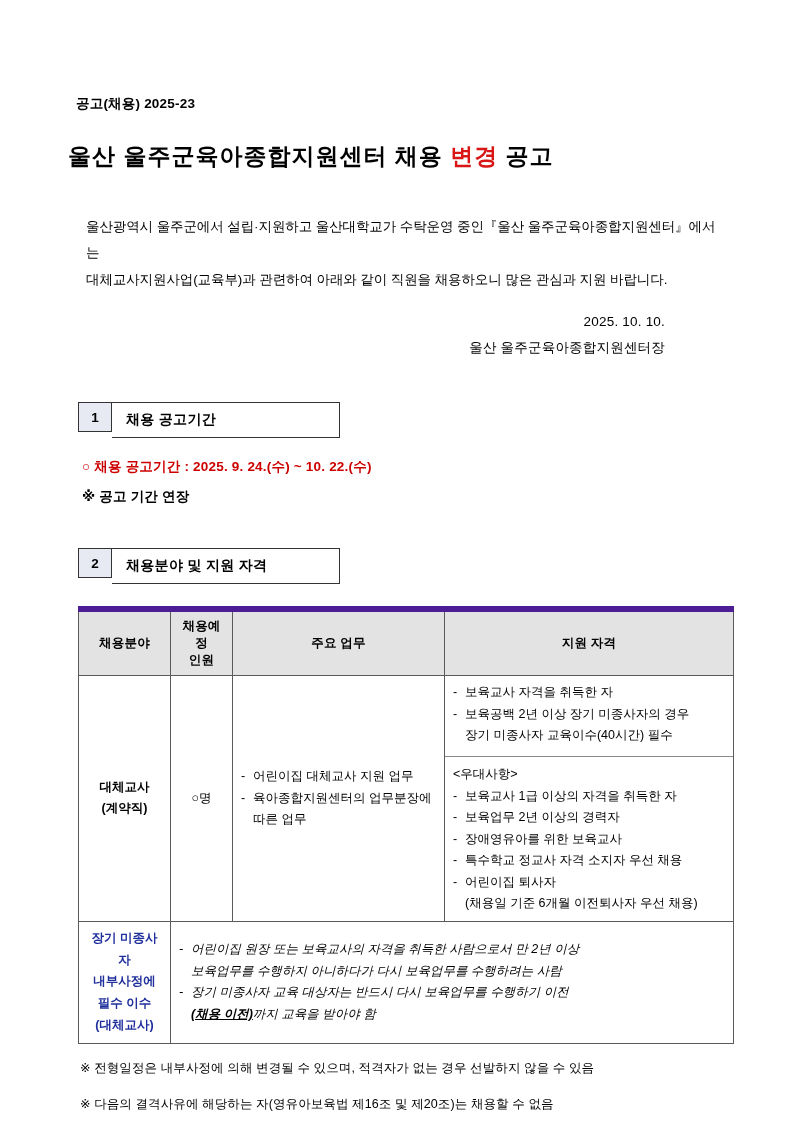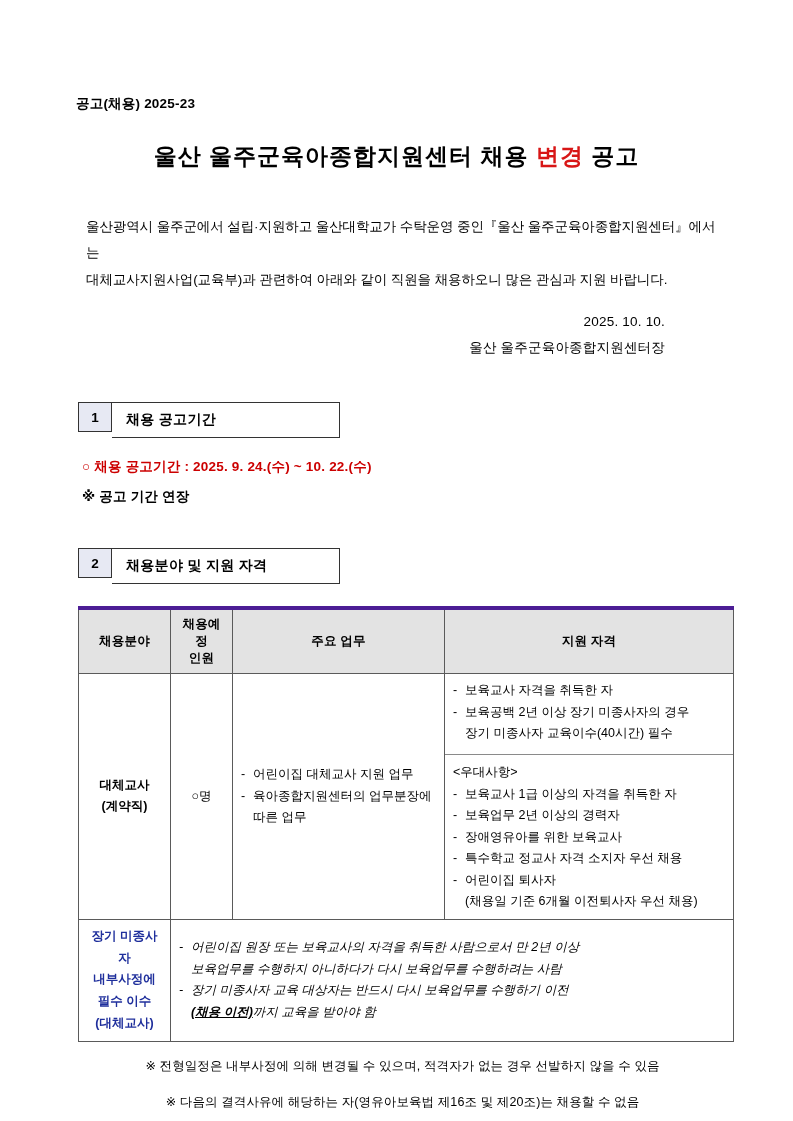--- a/index.html
+++ b/index.html
@@ -22,21 +22,21 @@
   }
 
   .doc-no {
     font-size: 13.5px;
     font-weight: bold;
     letter-spacing: 0.2px;
     margin: 0 0 28px 8px;
   }
 
   .doc-title {
-    text-align: center;
+    text-align: left;
     font-size: 23px;
     font-weight: bold;
     letter-spacing: 1px;
     margin: 0 0 42px 0;
     white-space: nowrap;
   }
   .doc-title .accent {
     color: #d81616;
   }
 
@@ -115,21 +115,21 @@
     border: 1px solid #5a5a5a;
     vertical-align: middle;
     padding: 6px 8px;
     font-size: 12.5px;
   }
   table.main-table thead th {
     background: #e3e3e3;
     font-weight: bold;
     text-align: center;
     height: 38px;
-    border-top: 4px solid #4c1d95;
+    border-top: 6px solid #4c1d95;
     letter-spacing: 0.2px;
   }
   .col-field { width: 92px; }
   .col-count { width: 62px; }
   .col-duty { width: 212px; }
   .col-qual { width: auto; }
 
   td.cell-center {
     text-align: center;
     font-weight: bold;
@@ -197,21 +197,20 @@
   }
   .last-row td {
     border-bottom: 2px solid #333333;
   }
 
   .foot-note {
     font-size: 12.5px;
     margin: 13px 0 0 12px;
     letter-spacing: 0.1px;
     line-height: 1.85;
-    text-align: center;
   }
 </style>
 </head>
 <body>
 
 <div class="page">
 
   <div class="doc-no">공고(채용) 2025-23</div>
 
   <h1 class="doc-title"><span>울산 울주군육아종합지원센터 채용 </span><span class="accent">변경</span><span> 공고</span></h1>

